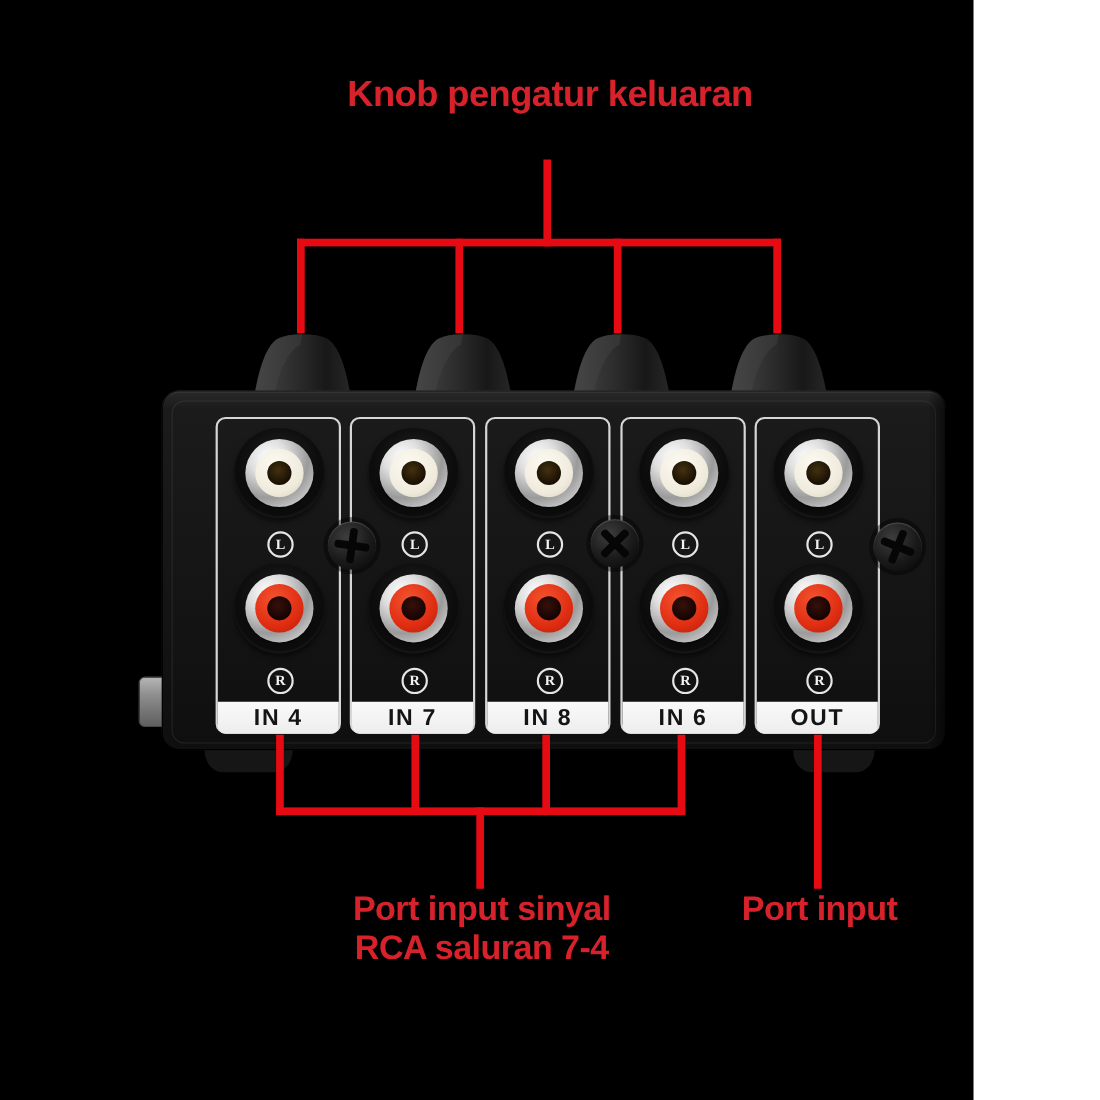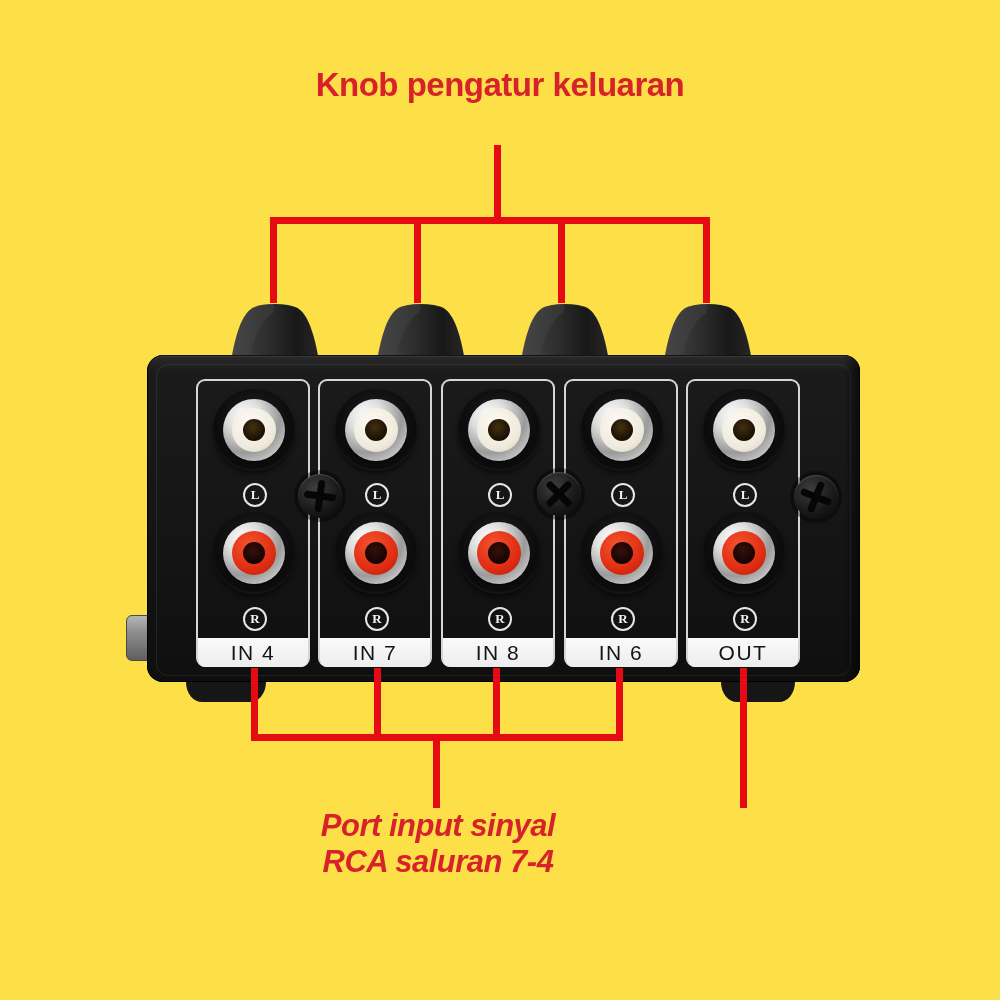--- a/index.html
+++ b/index.html
@@ -1,28 +1,28 @@
 <!DOCTYPE html>
 <html><head>
 <meta charset="utf-8">
 <style>
   * { box-sizing: border-box; }
   html,body { margin:0; padding:0; background:#ffffff; }
   #canvas {
-    position:relative; width:1000px; height:1000px; background:#fde047;
+    position:relative; width:885px; height:1000px; background:#000000;
     font-family:"Liberation Sans", sans-serif; overflow:hidden;
   }
 
   
   .ann-text {
     position:absolute; text-align:center; font-weight:700;
     color:#d8222b; font-size:31px; line-height:36px; letter-spacing:-0.5px;
   }
   #ann-top    { left:250px; top:66px;  width:500px; font-size:33px; line-height:37px; }
-  #ann-bleft  { left:288px; top:808px; width:300px;font-style:italic; }
+  #ann-bleft  { left:288px; top:808px; width:300px; }
   #ann-bright { left:614px; top:808px; width:262px; }
 
   
   .rline { position:absolute; background:#e60b12; z-index:3; }
 
   
   #device {
     position:absolute; left:147px; top:355px; width:713px; height:327px;
     background:linear-gradient(180deg,#2a2a2a 0%,#1b1b1b 5%,#161616 45%,#0f0f0f 100%);
     border-radius:16px; z-index:2;
@@ -43,21 +43,21 @@
 
   
   .panel {
     position:absolute; top:24px; width:114px; height:288px;
     border:2px solid #d6d6d6; border-radius:9px; background:transparent;
   }
   .panel .strip {
     position:absolute; left:0; right:0; top:257px; height:29px;
     background:linear-gradient(180deg,#fafafa,#ededed);
     border-radius:0 0 7px 7px; text-align:center;
-    font-weight:400; font-size:21px; line-height:29px; letter-spacing:1.5px; color:#141414;
+    font-weight:700; font-size:21px; line-height:29px; letter-spacing:1.5px; color:#141414;
   }
 
   
   .jack { position:absolute; left:15px; width:82px; height:82px; border-radius:50%;
     background:radial-gradient(circle at 50% 40%, #262626 0%, #0c0c0c 58%, #090909 100%);
     box-shadow: 0 3px 5px rgba(0,0,0,.55), inset 0 -2px 2px rgba(255,255,255,.05);
   }
   .jack .m { position:absolute; inset:10px; border-radius:50%;
     background:radial-gradient(circle at 33% 27%, #ffffff 0%, #dedede 28%, #9a9a9a 60%, #c9c9c9 82%, #6f6f6f 100%);
     box-shadow: 0 1px 2px rgba(0,0,0,.6);
@@ -250,15 +250,16 @@
   <div class="rline" style="left:616px; top:668px; width:7px;  height:73px;"></div>
   <div class="rline" style="left:251px; top:734px; width:372px; height:7px;"></div>
   <div class="rline" style="left:433px; top:734px; width:7px;  height:74px;"></div>
   <div class="rline" style="left:740px; top:668px; width:7px;  height:140px;"></div>
 
   <div id="ann-bleft" class="ann-text">
     <div>Port input sinyal</div>
     <div>RCA saluran 7-4</div>
   </div>
   <div id="ann-bright" class="ann-text">
+    <div>Port input</div>
   </div>
 
 </div>
 
 </body></html>

